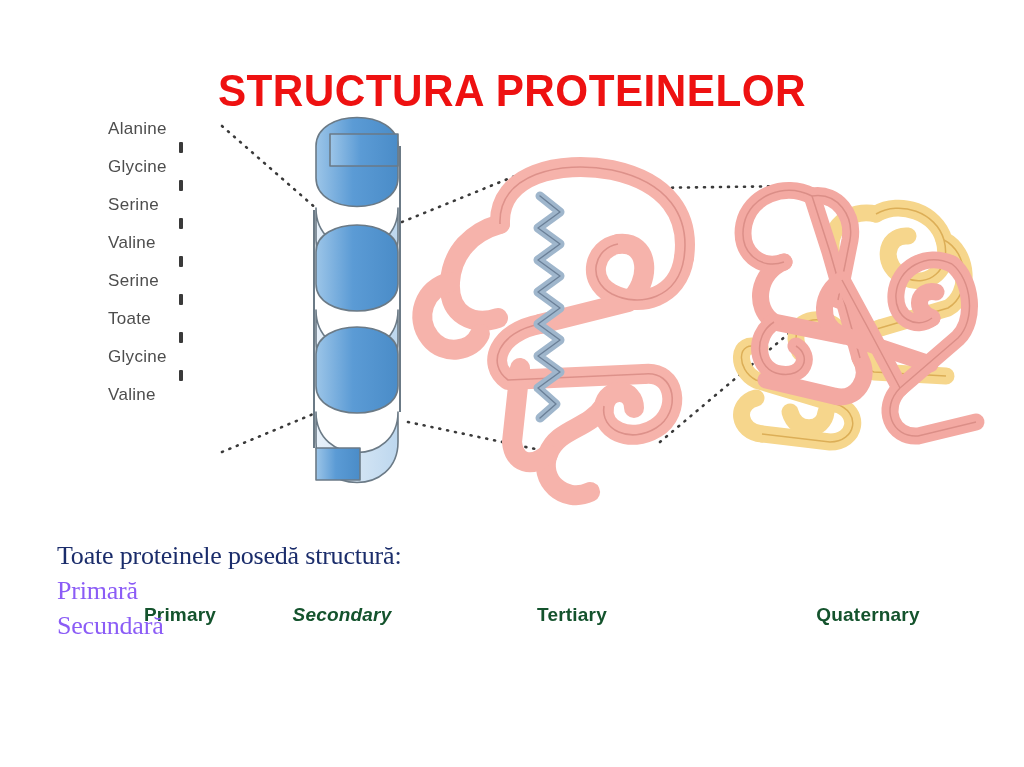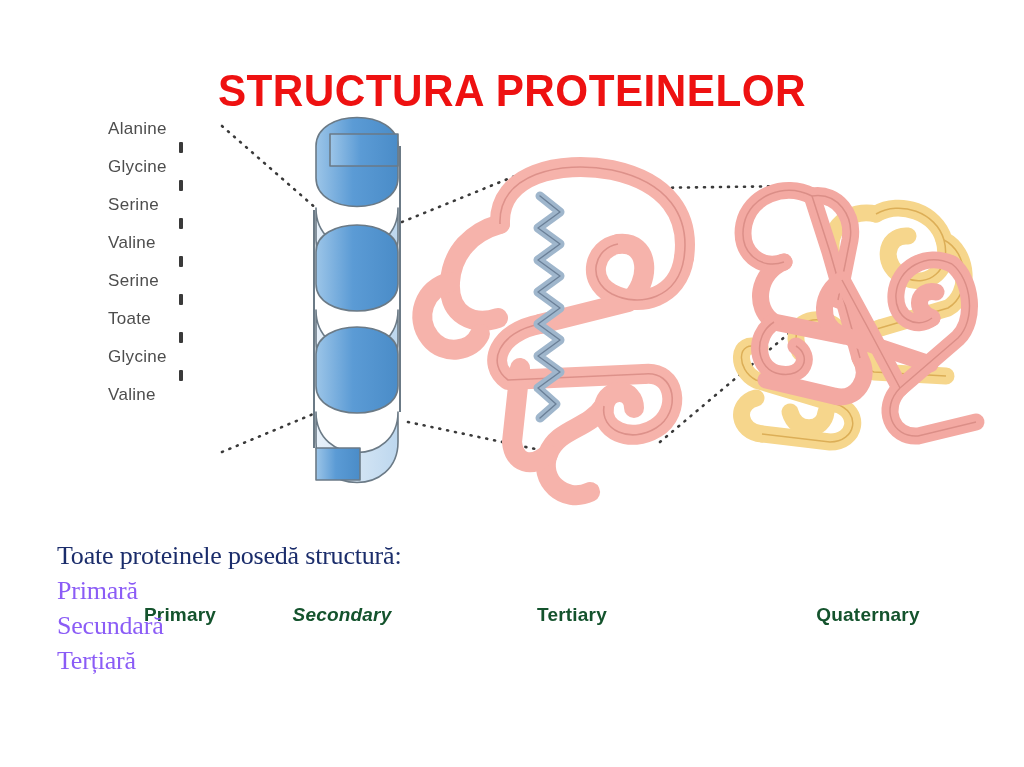--- a/index.html
+++ b/index.html
@@ -286,14 +286,13 @@
   <div class="stage-label" id="label-primary">Primary</div>
   <div class="stage-label" id="label-secondary">Secondary</div>
   <div class="stage-label" id="label-tertiary">Tertiary</div>
   <div class="stage-label" id="label-quaternary">Quaternary</div>
 </div>
 
 <div id="body-text">
   <div class="body-line blue">Toate proteinele posedă structură:</div>
   <div class="body-line red">Primară</div>
   <div class="body-line red">Secundară</div>
-  <div class="body-line red">Terțiară</div>
 </div>
 
 </body></html>

